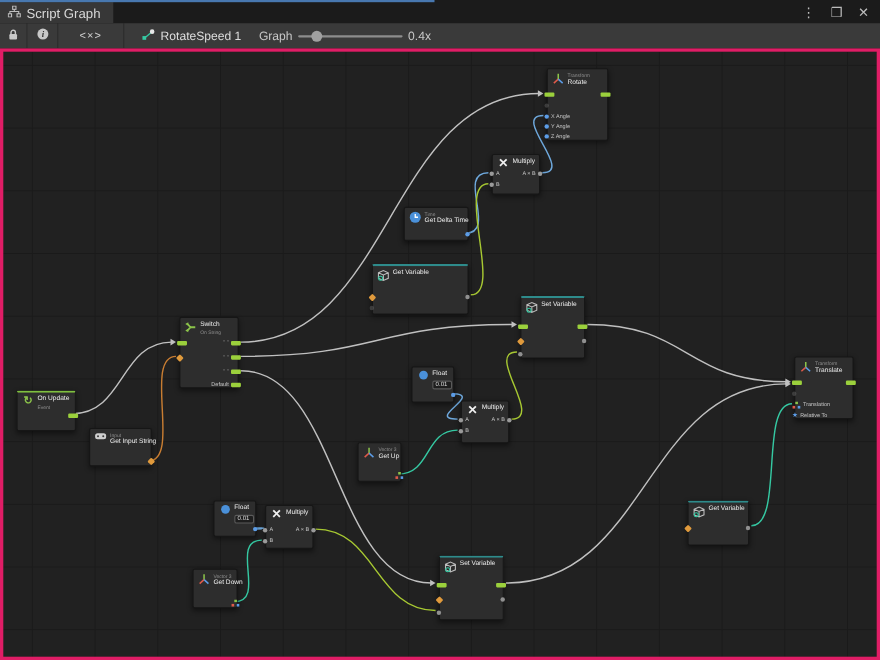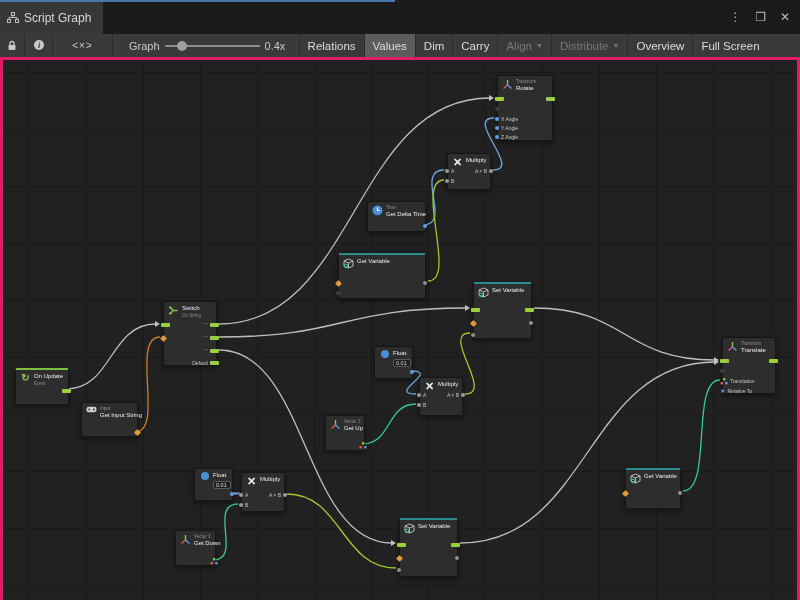--- a/index.html
+++ b/index.html
@@ -1,20 +1,20 @@
 <!DOCTYPE html>
 <html><head>
 <meta charset="utf-8">
 <style>
   html,body{margin:0;padding:0;background:#111;}
   *{box-sizing:border-box;}
   .app{position:relative;width:800px;height:600px;background:#1b1b1b;font-family:"Liberation Sans",sans-serif;overflow:hidden;user-select:none;}
   .topline{position:absolute;left:0;top:0;width:395px;height:2px;background:#4878b0;z-index:5;}
   
-  .tabbar{position:relative;height:34px;background:#1b1b1b;display:flex;align-items:stretch;}
+  .tabbar{position:relative;height:21px;background:#1b1b1b;display:flex;align-items:stretch;}
   .tab{display:flex;align-items:center;gap:5px;background:#373737;padding:0 12px 0 7px;margin-top:2px;}
   .tab span.tlabel{font-size:12px;color:#d8d8d8;}
   .wincontrols{margin-left:auto;display:flex;align-items:center;gap:14px;padding-right:10px;color:#bdbdbd;}
   .wincontrols span{font-size:12px;line-height:1;cursor:default;}
   
   .toolbar{height:23px;background:#3a3a3a;display:flex;align-items:stretch;overflow:hidden;white-space:nowrap;}
   .tseg{display:flex;align-items:center;justify-content:center;border-right:1px solid #2c2c2c;color:#cccccc;}
   .tseg.w1{width:25px;} .tseg.w2{width:28px;} .tseg.w3{width:60px;font-size:10px;letter-spacing:1px;}
   .graphref{display:flex;align-items:center;gap:5px;margin-left:16px;color:#dddddd;font-size:11px;}
   .zoomlabel{display:flex;align-items:center;margin-left:16px;color:#c8c8c8;font-size:11px;}
@@ -94,36 +94,36 @@
     </div>
     <div class="tseg w2">
       <span>
         <svg width="12" height="12" viewBox="0 0 12 12">
             <circle cx="6" cy="6" r="5" fill="#c8c8c8"></circle>
             <text x="6" y="9" text-anchor="middle" font-size="8" font-family="Liberation Serif,serif" fill="#333" font-weight="bold" font-style="italic">i</text>
           </svg>
       </span>
     </div>
     <div class="tseg w3">&lt;×&gt;</div>
+    <div class="graphref">
+      <span>
+        <svg width="12" height="11" viewBox="0 0 12 11">
+            <path d="M2.5 8.5 L9 3" stroke="#35c8a2" stroke-width="1.2"></path>
+            <rect x="0.5" y="6.8" width="3.4" height="3.4" fill="#35c8a2"></rect>
+            <circle cx="9.3" cy="2.8" r="2.1" fill="#e8e8e8"></circle>
+          </svg>
+      </span>
+      <span>RotateSpeed 1</span>
+    </div>
     <span class="zoomlabel">Graph</span>
     <div class="slider">
       <div class="track"></div>
       <div class="handle" style="left: 18%;"></div>
     </div>
     <span class="zoomval">0.4x</span>
-    <div class="tbuttons">
-        <div class="tbtn normal">Relations</div>
-        <div class="tbtn active">Values</div>
-        <div class="tbtn normal">Dim</div>
-        <div class="tbtn normal">Carry</div>
-        <div class="tbtn disabled">Align<span class="caret">▼</span></div>
-        <div class="tbtn disabled">Distribute<span class="caret">▼</span></div>
-        <div class="tbtn normal">Overview</div>
-        <div class="tbtn normal">Full Screen</div>
-      </div>
   </div>
 
   <div class="canvas">
     <svg class="layer edges" width="800" height="600" viewBox="0 0 800 600">
         <path d="M 66 376 C 113 376, 109 311, 156 311" stroke="#c0c0c0" stroke-width="1.3" fill="none"></path>
         <polygon points="155,308 160,311 155,314" fill="#c0c0c0"></polygon>
         <path d="M 219 311 C 356.5 311, 352.5 85, 490 85" stroke="#c0c0c0" stroke-width="1.3" fill="none"></path>
         <polygon points="489,82 494,85 489,88" fill="#c0c0c0"></polygon>
         <path d="M 219 324 C 344.5 324, 340.5 295, 466 295" stroke="#c0c0c0" stroke-width="1.3" fill="none"></path>
         <polygon points="465,292 470,295 465,298" fill="#c0c0c0"></polygon>

